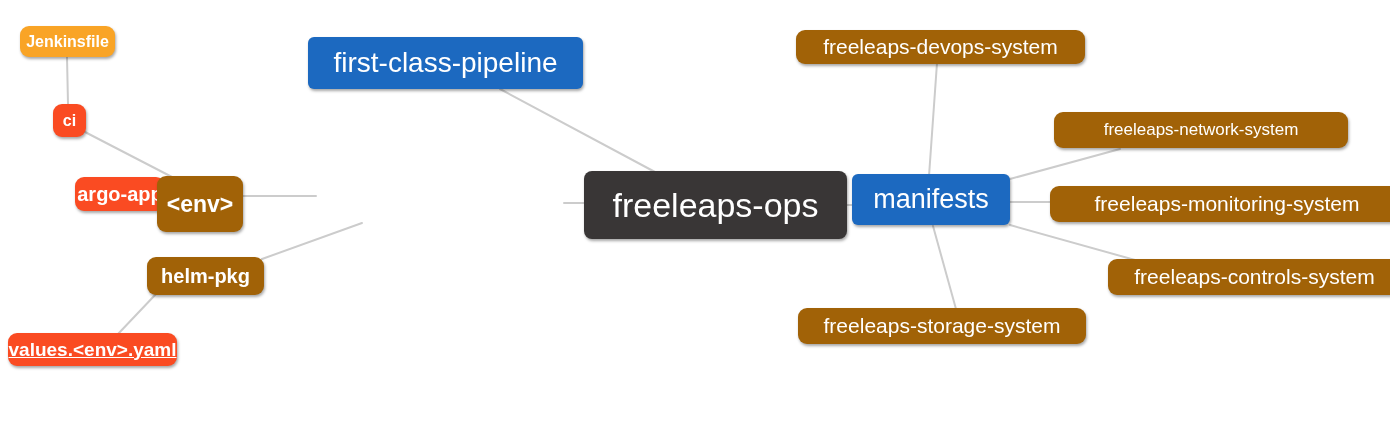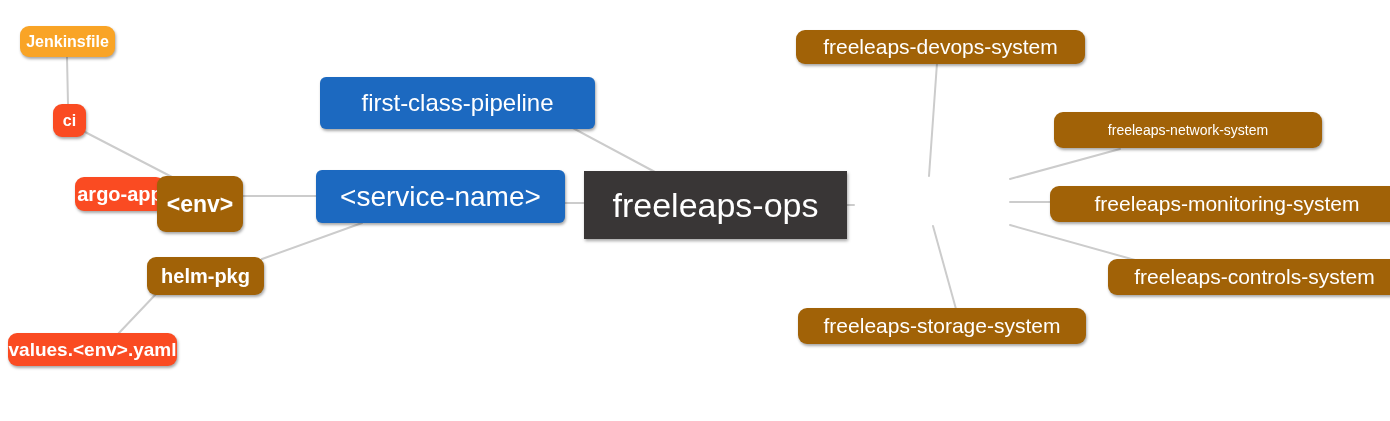--- a/index.html
+++ b/index.html
@@ -30,21 +30,21 @@
     align-items: center;
     justify-content: center;
     color: #ffffff;
     white-space: nowrap;
     border-radius: 9px;
     box-shadow: 1px 2px 3px rgba(0,0,0,0.35);
     box-sizing: border-box;
     padding: 0 8px;
     cursor: default;
   }
-  .node.dark   { background: #393636; border-radius: 0; }
+  .node.dark   { background: #393636; border-radius: 8px; }
   .node.blue   { background: #1c69c0; border-radius: 6px; }
   .node.green  { background: #a16207; }
   .node.red    { background: #fa4b22; }
   .node.amber  { background: #f9a426; }
   .bold { font-weight: 700; }
 </style>
 </head>
 <body>
 
 <div class="canvas">
@@ -69,32 +69,32 @@
   <div class="node amber bold" style="left:20px;  top:26px;  width:95px;  height:31px; font-size:16px;">Jenkinsfile</div>
 
   <div class="node red bold" style="left:53px; top:104px; width:33px; height:33px; font-size:16px; padding:8px;">ci</div>
 
   <div class="node red bold" style="left:31px; top:177px; width:90px; height:34px; font-size:20px;margin-left:44px;">argo-app</div>
 
   <div class="node green bold" style="left:157px; top:176px; width:86px; height:56px; font-size:23px;">&lt;env&gt;</div>
 
   <div class="node green bold" style="left:147px; top:257px; width:117px; height:38px; font-size:20px;">helm-pkg</div>
 
-  <div class="node red bold" style="left:8px; top:333px; width:169px; height:33px; font-size:19px;">values.&lt;env&gt;.yaml</div>
+  <div class="node red bold" style="left:8px; top:333px; width:169px; height:33px; font-size:19px;text-decoration:underline;">values.&lt;env&gt;.yaml</div>
 
-  <div class="node blue" style="left:320px; top:37px; width:275px; height:52px; font-size:24px;margin-top:40px;">first-class-pipeline</div>
+  <div class="node blue" style="left:308px; top:37px; width:275px; height:52px; font-size:28px;">first-class-pipeline</div>
 
-  <div class="node blue" style="left:316px; top:170px; width:249px; height:53px; font-size:28px;">&lt;service-name&gt;</div>
 
   <div class="node dark" style="left:584px; top:171px; width:263px; height:68px; font-size:34px;">freeleaps-ops</div>
 
+  <div class="node blue" style="left:852px; top:174px; width:158px; height:51px; font-size:27px;">manifests</div>
 
   <div class="node green" style="left:796px; top:30px; width:289px; height:34px; font-size:21px;">freeleaps-devops-system</div>
 
-  <div class="node green" style="left:1054px; top:112px; width:268px; height:36px; font-size:14px;">freeleaps-network-system</div>
+  <div class="node green" style="left:1054px; top:112px; width:294px; height:36px; font-size:17px;">freeleaps-network-system</div>
 
   <div class="node green" style="left:1050px; top:186px; width:354px; height:36px; font-size:21px;">freeleaps-monitoring-system</div>
 
   <div class="node green" style="left:1108px; top:259px; width:293px; height:36px; font-size:21px;">freeleaps-controls-system</div>
 
   <div class="node green" style="left:798px; top:308px; width:288px; height:36px; font-size:21px;">freeleaps-storage-system</div>
 
 </div>
 
 </body></html>

